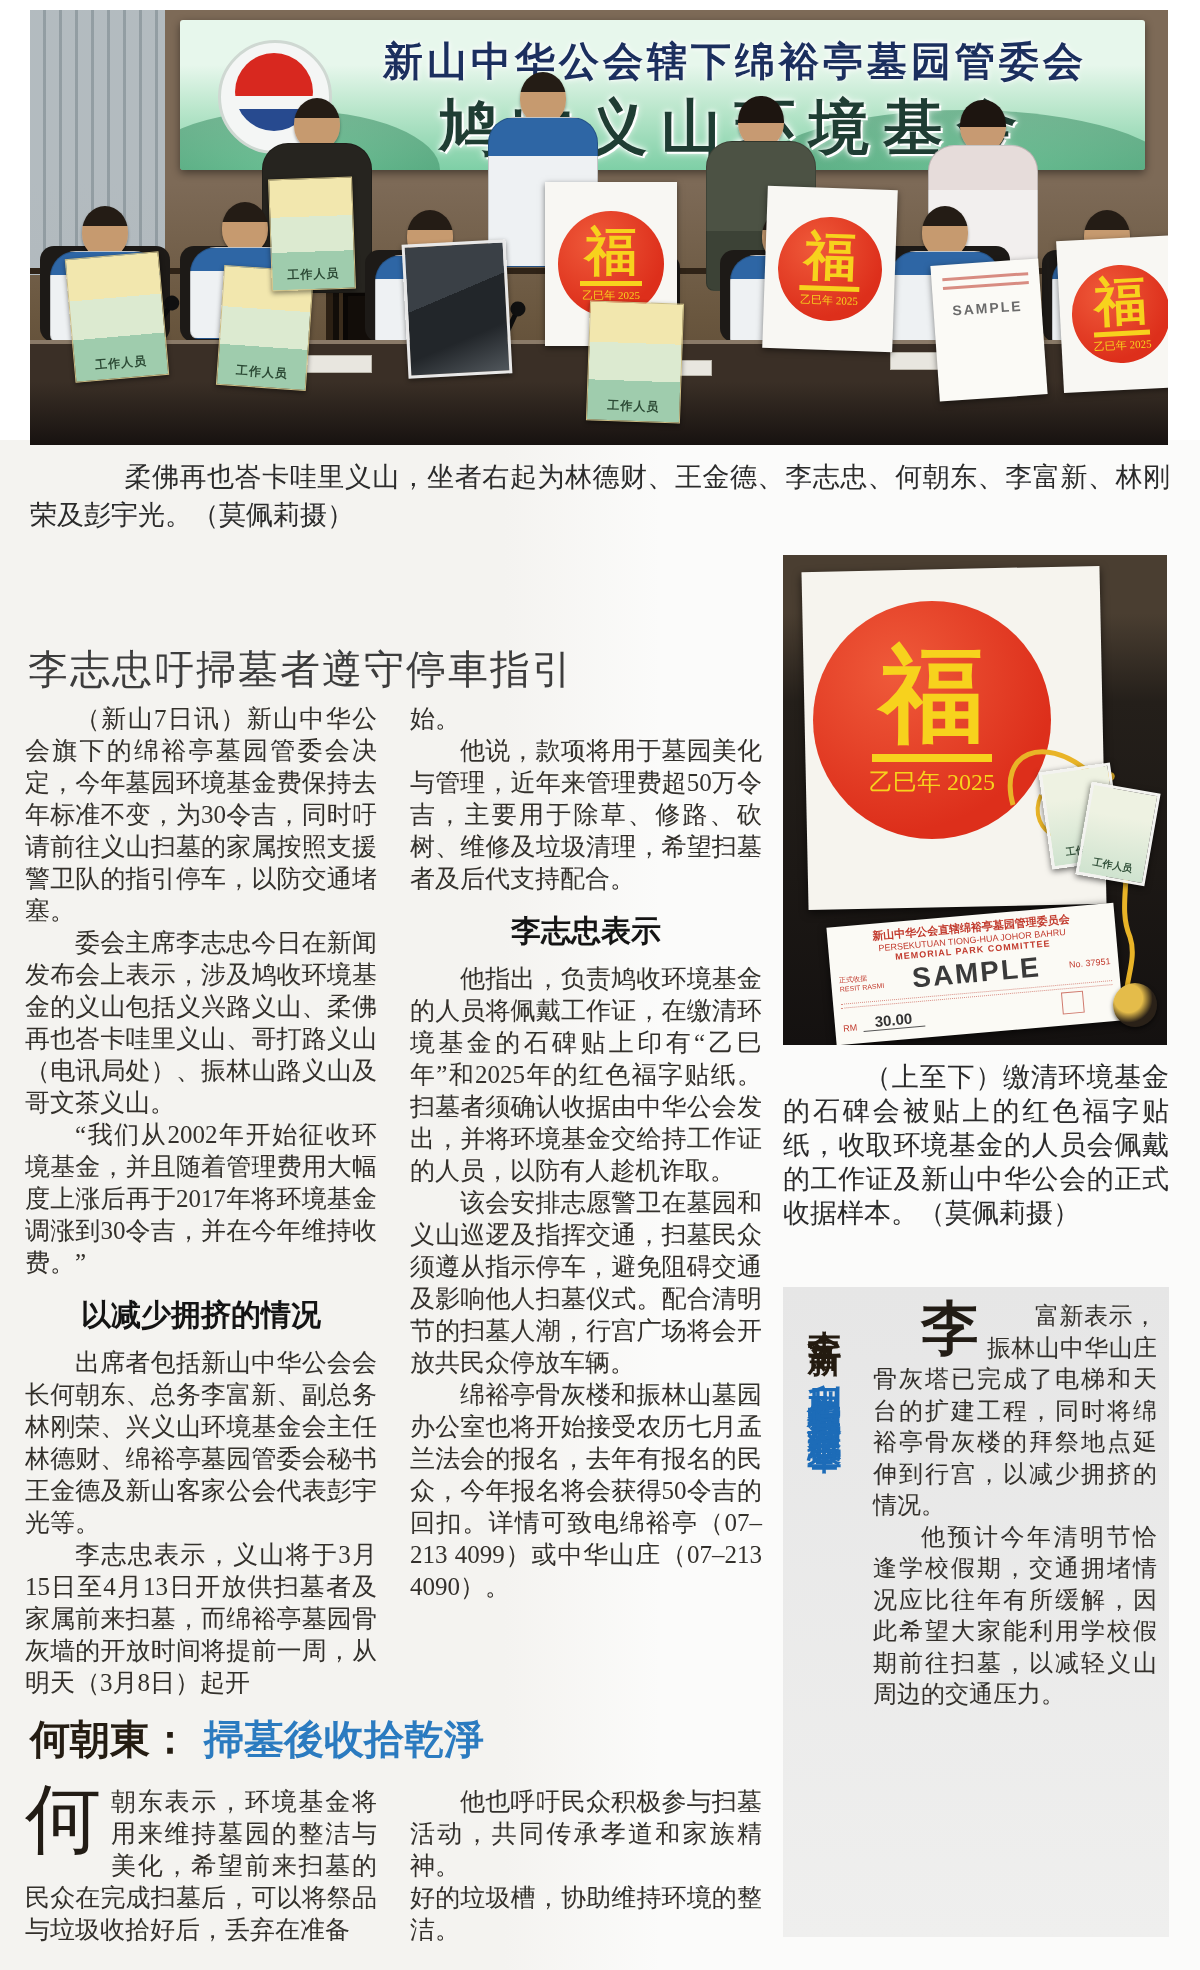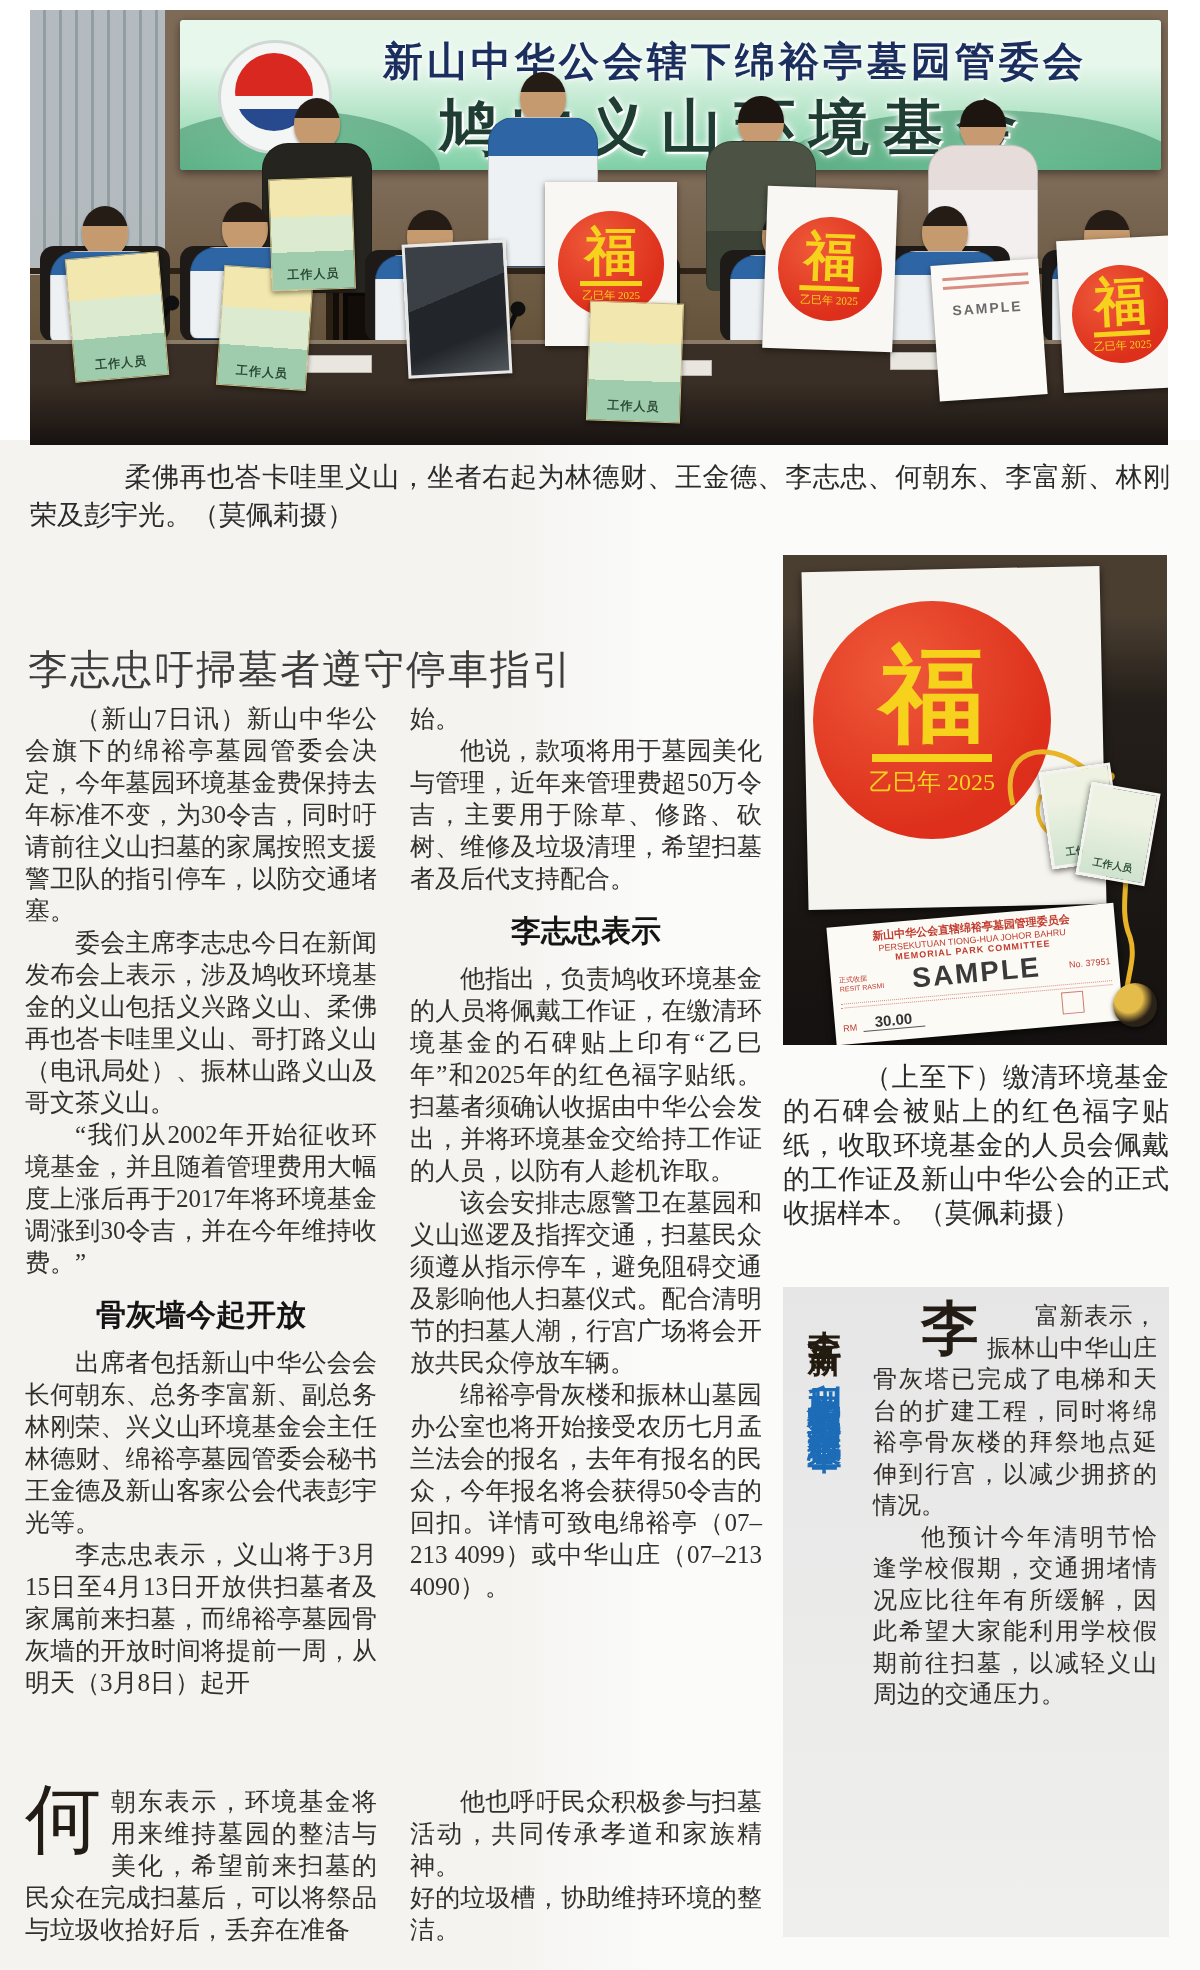--- a/index.html
+++ b/index.html
@@ -12,21 +12,21 @@
         background:linear-gradient(180deg,#7d6a57 0 40%,#6a573f 70%,#55432f);}
   .p1-blinds{position:absolute;left:0;top:0;width:135px;height:265px;
         background:repeating-linear-gradient(90deg,#b9c4cb 0 13px,#95a3ab 13px 16px);opacity:.9;}
   .p1-woodline{position:absolute;left:0;top:258px;width:100%;height:6px;background:#2f2317;}
   .p1-lattice{position:absolute;left:296px;top:262px;width:88px;height:150px;background:#120d09;
         border:7px solid #2c2014;box-sizing:border-box;}
   .p1-lattice::after{content:"";position:absolute;left:10px;top:12px;right:10px;bottom:12px;
         border:5px solid #0a0705;outline:4px solid #3a2c1c;}
   .p1-banner{position:absolute;left:150px;top:10px;width:965px;height:150px;border-radius:3px;
         background:linear-gradient(180deg,#e7f7ec 0 30%,#b9e6cb 60%,#7ecfa6);overflow:hidden;
-        box-shadow:0 3px 8px rgba(0,0,0,.45);padding-left:16px;}
+        box-shadow:0 3px 8px rgba(0,0,0,.45);}
   .banner-hill{position:absolute;border-radius:50%;background:radial-gradient(#58b183,#2f7f58);opacity:.55;}
   .h1{left:-40px;bottom:-60px;width:300px;height:120px;}
   .h2{right:-30px;bottom:-70px;width:420px;height:130px;}
   .p1-logo{position:absolute;left:38px;top:20px;width:108px;height:108px;border-radius:50%;
         background:#f4f6f5;border:3px solid #cfd8d2;}
   .logo-inner{position:absolute;left:14px;top:10px;width:78px;height:78px;border-radius:50%;
         background:linear-gradient(180deg,#d8281f 0 55%,#f4f6f5 55% 72%,#274a8f 72%);}
   .banner-l1{position:absolute;left:170px;top:14px;width:770px;text-align:center;
         font-family:"Liberation Sans","DejaVu Sans",sans-serif;font-weight:bold;font-size:40px;
         color:#1b2f5e;text-shadow:0 0 3px #fff,0 0 6px #fff;letter-spacing:4px;white-space:nowrap;}
@@ -270,21 +270,21 @@
   </div>
 
   <p class="caption1">柔佛再也峇卡哇里义山，坐者右起为林德财、王金德、李志忠、何朝东、李富新、林刚荣及彭宇光。（莫佩莉摄）</p>
 
   <h2 class="subheadline">李志忠吁掃墓者遵守停車指引</h2>
 
   <div class="col col1">
     <p class="body-p">（新山7日讯）新山中华公会旗下的绵裕亭墓园管委会决定，今年墓园环境基金费保持去年标准不变，为30令吉，同时吁请前往义山扫墓的家属按照支援警卫队的指引停车，以防交通堵塞。</p>
     <p class="body-p">委会主席李志忠今日在新闻发布会上表示，涉及鸠收环境基金的义山包括义兴路义山、柔佛再也峇卡哇里义山、哥打路义山（电讯局处）、振林山路义山及哥文茶义山。</p>
     <p class="body-p">“我们从2002年开始征收环境基金，并且随着管理费用大幅度上涨后再于2017年将环境基金调涨到30令吉，并在今年维持收费。”</p>
-    <div class="col-subhead">骨灰墙今起开放</div>
+    <div class="col-subhead">以减少拥挤的情况</div>
     <p class="body-p">出席者包括新山中华公会会长何朝东、总务李富新、副总务林刚荣、兴义山环境基金会主任林德财、绵裕亭墓园管委会秘书王金德及新山客家公会代表彭宇光等。</p>
     <p class="body-p">李志忠表示，义山将于3月15日至4月13日开放供扫墓者及家属前来扫墓，而绵裕亭墓园骨灰墙的开放时间将提前一周，从明天（3月8日）起开</p>
   </div>
 
   <div class="col col2">
     <p class="body-p noindent">始。</p>
     <p class="body-p">他说，款项将用于墓园美化与管理，近年来管理费超50万令吉，主要用于除草、修路、砍树、维修及垃圾清理，希望扫墓者及后代支持配合。</p>
     <div class="col-subhead">
       <div>李志忠表示</div>
     </div>
@@ -341,20 +341,23 @@
   <div class="lfx-panel">
     <div class="vhead">
       <span class="vhead-name">李富新：</span><span class="vhead-title">利用學校假期掃墓減緩塞車</span>
     </div>
     <div class="lfx-body">
       <p class="body-p noindent"><span class="dropcap dc-li">李</span><span>富新表示，振林山中华山庄骨灰塔已完成了电梯和天台的扩建工程，同时将绵裕亭骨灰楼的拜祭地点延伸到行宫，以减少拥挤的情况。</span></p>
       <p class="body-p">他预计今年清明节恰逢学校假期，交通拥堵情况应比往年有所缓解，因此希望大家能利用学校假期前往扫墓，以减轻义山周边的交通压力。</p>
     </div>
   </div>
 
+  <h3 class="bot-heading">
+    <span class="bh-name">何朝東：</span><span class="bh-title">掃墓後收拾乾淨</span>
+  </h3>
   <div class="col botA">
     <p class="body-p noindent"><span class="dropcap dc-he">何</span><span>朝东表示，环境基金将用来维持墓园的整洁与美化，希望前来扫墓的民众在完成扫墓后，可以将祭品与垃圾收拾好后，丢弃在准备</span></p>
   </div>
   <div class="col botB">
     <p class="body-p">他也呼吁民众积极参与扫墓活动，共同传承孝道和家族精神。</p>
     <p class="body-p noindent">好的垃圾槽，协助维持环境的整洁。</p>
   </div>
 </div>
 
 </body></html>

